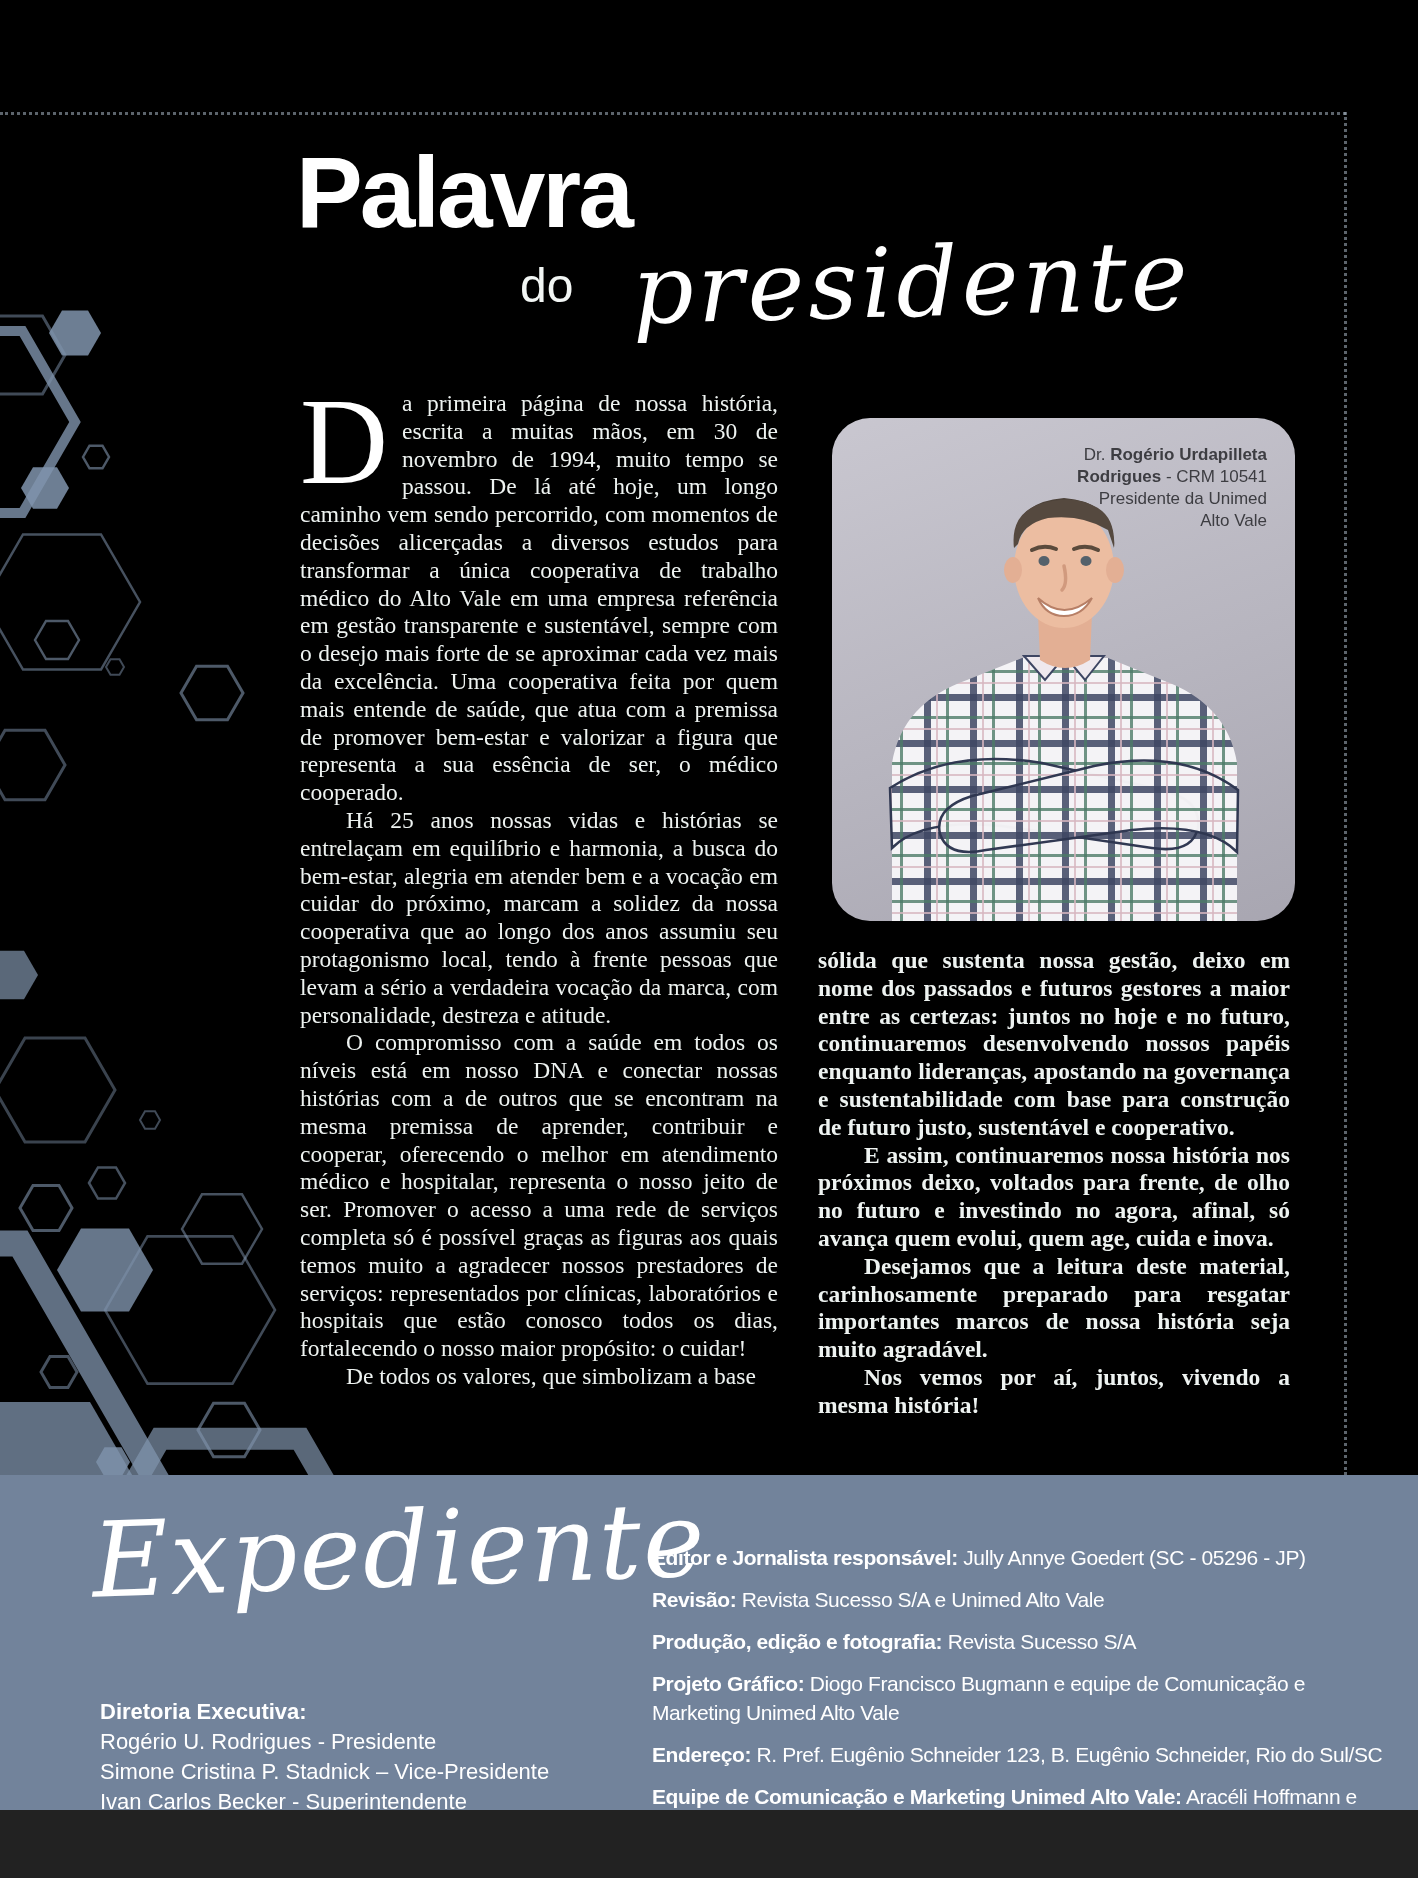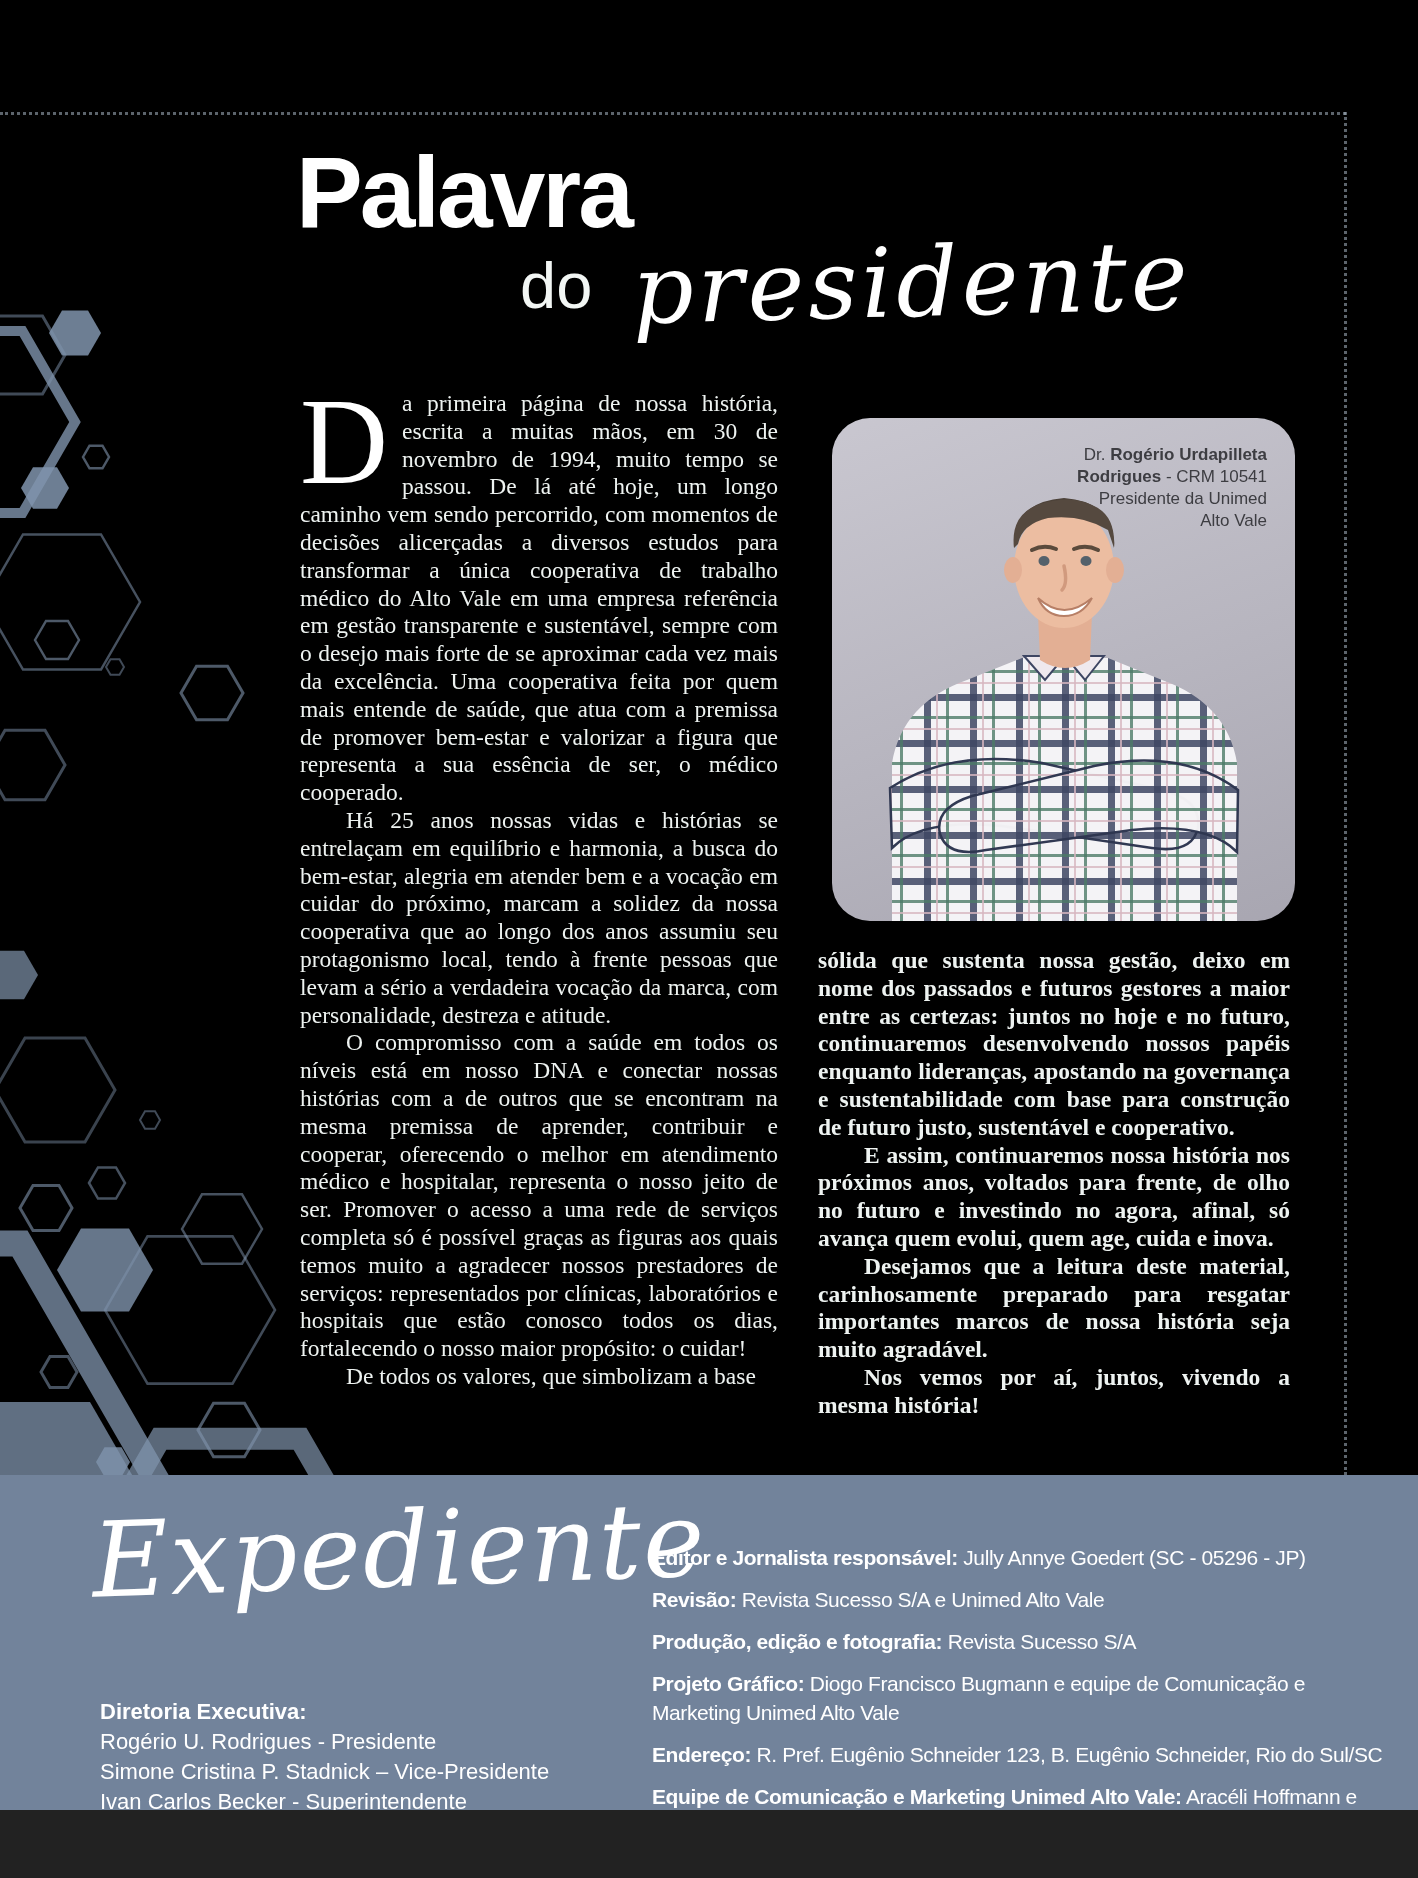--- a/index.html
+++ b/index.html
@@ -14,21 +14,21 @@
   
   .hexes{position:absolute;left:0;top:240px;}
   
   .title-1{
     position:absolute;left:296px;top:142px;
     font-family:"Liberation Sans",sans-serif;font-weight:700;
     font-size:100px;line-height:100px;letter-spacing:-3px;color:#ffffff;
   }
   .title-do{
     position:absolute;left:520px;top:256px;
-    font-size:65px;line-height:60px;font-weight:400;color:#f2f6f4;
+    font-size:48px;line-height:60px;font-weight:400;color:#f2f6f4;
   }
   .title-script{
     position:absolute;left:632px;top:228px;
     font-family:"DejaVu Serif","Liberation Serif",serif;font-style:italic;
     font-size:96px;line-height:110px;letter-spacing:4px;color:#ffffff;
     transform:rotate(-1.5deg);
   }
   
   .col{
     position:absolute;color:#eef3f1;text-align:justify;
@@ -176,21 +176,21 @@
     </svg>
     <div class="photo-caption">
       <span>Dr. </span><b>Rogério Urdapilleta Rodrigues</b><span> - CRM 10541</span>
       <span class="role">Presidente da Unimed</span>
       <span class="role">Alto Vale</span>
     </div>
   </div>
 
   <div class="col col-right">
     <p>sólida que sustenta nossa gestão, deixo em nome dos passados e futuros gestores a maior entre as certezas: juntos no hoje e no futuro, continuaremos desenvolvendo nossos papéis enquanto lideranças, apostando na governança e sustentabilidade com base para construção de futuro justo, sustentável e cooperativo.</p>
-    <p class="ind">E assim, continuaremos nossa história nos próximos anos, voltados para frente, de olho no futuro e investindo no agora, afinal, só avança quem evolui, quem age, cuida e inova.</p>
+    <p class="ind">E assim, continuaremos nossa história nos próximos deixo, voltados para frente, de olho no futuro e investindo no agora, afinal, só avança quem evolui, quem age, cuida e inova.</p>
     <p class="ind">Desejamos que a leitura deste material, carinhosamente preparado para resgatar importantes marcos de nossa história seja muito agradável.</p>
     <p class="ind">Nos vemos por aí, juntos, vivendo a mesma história!</p>
   </div>
 
   <div class="band">
     <div class="exp-script">Expediente</div>
 
     <div class="diretoria">
       <div class="hd">Diretoria Executiva:</div>
       <div>Rogério U. Rodrigues - Presidente</div>

